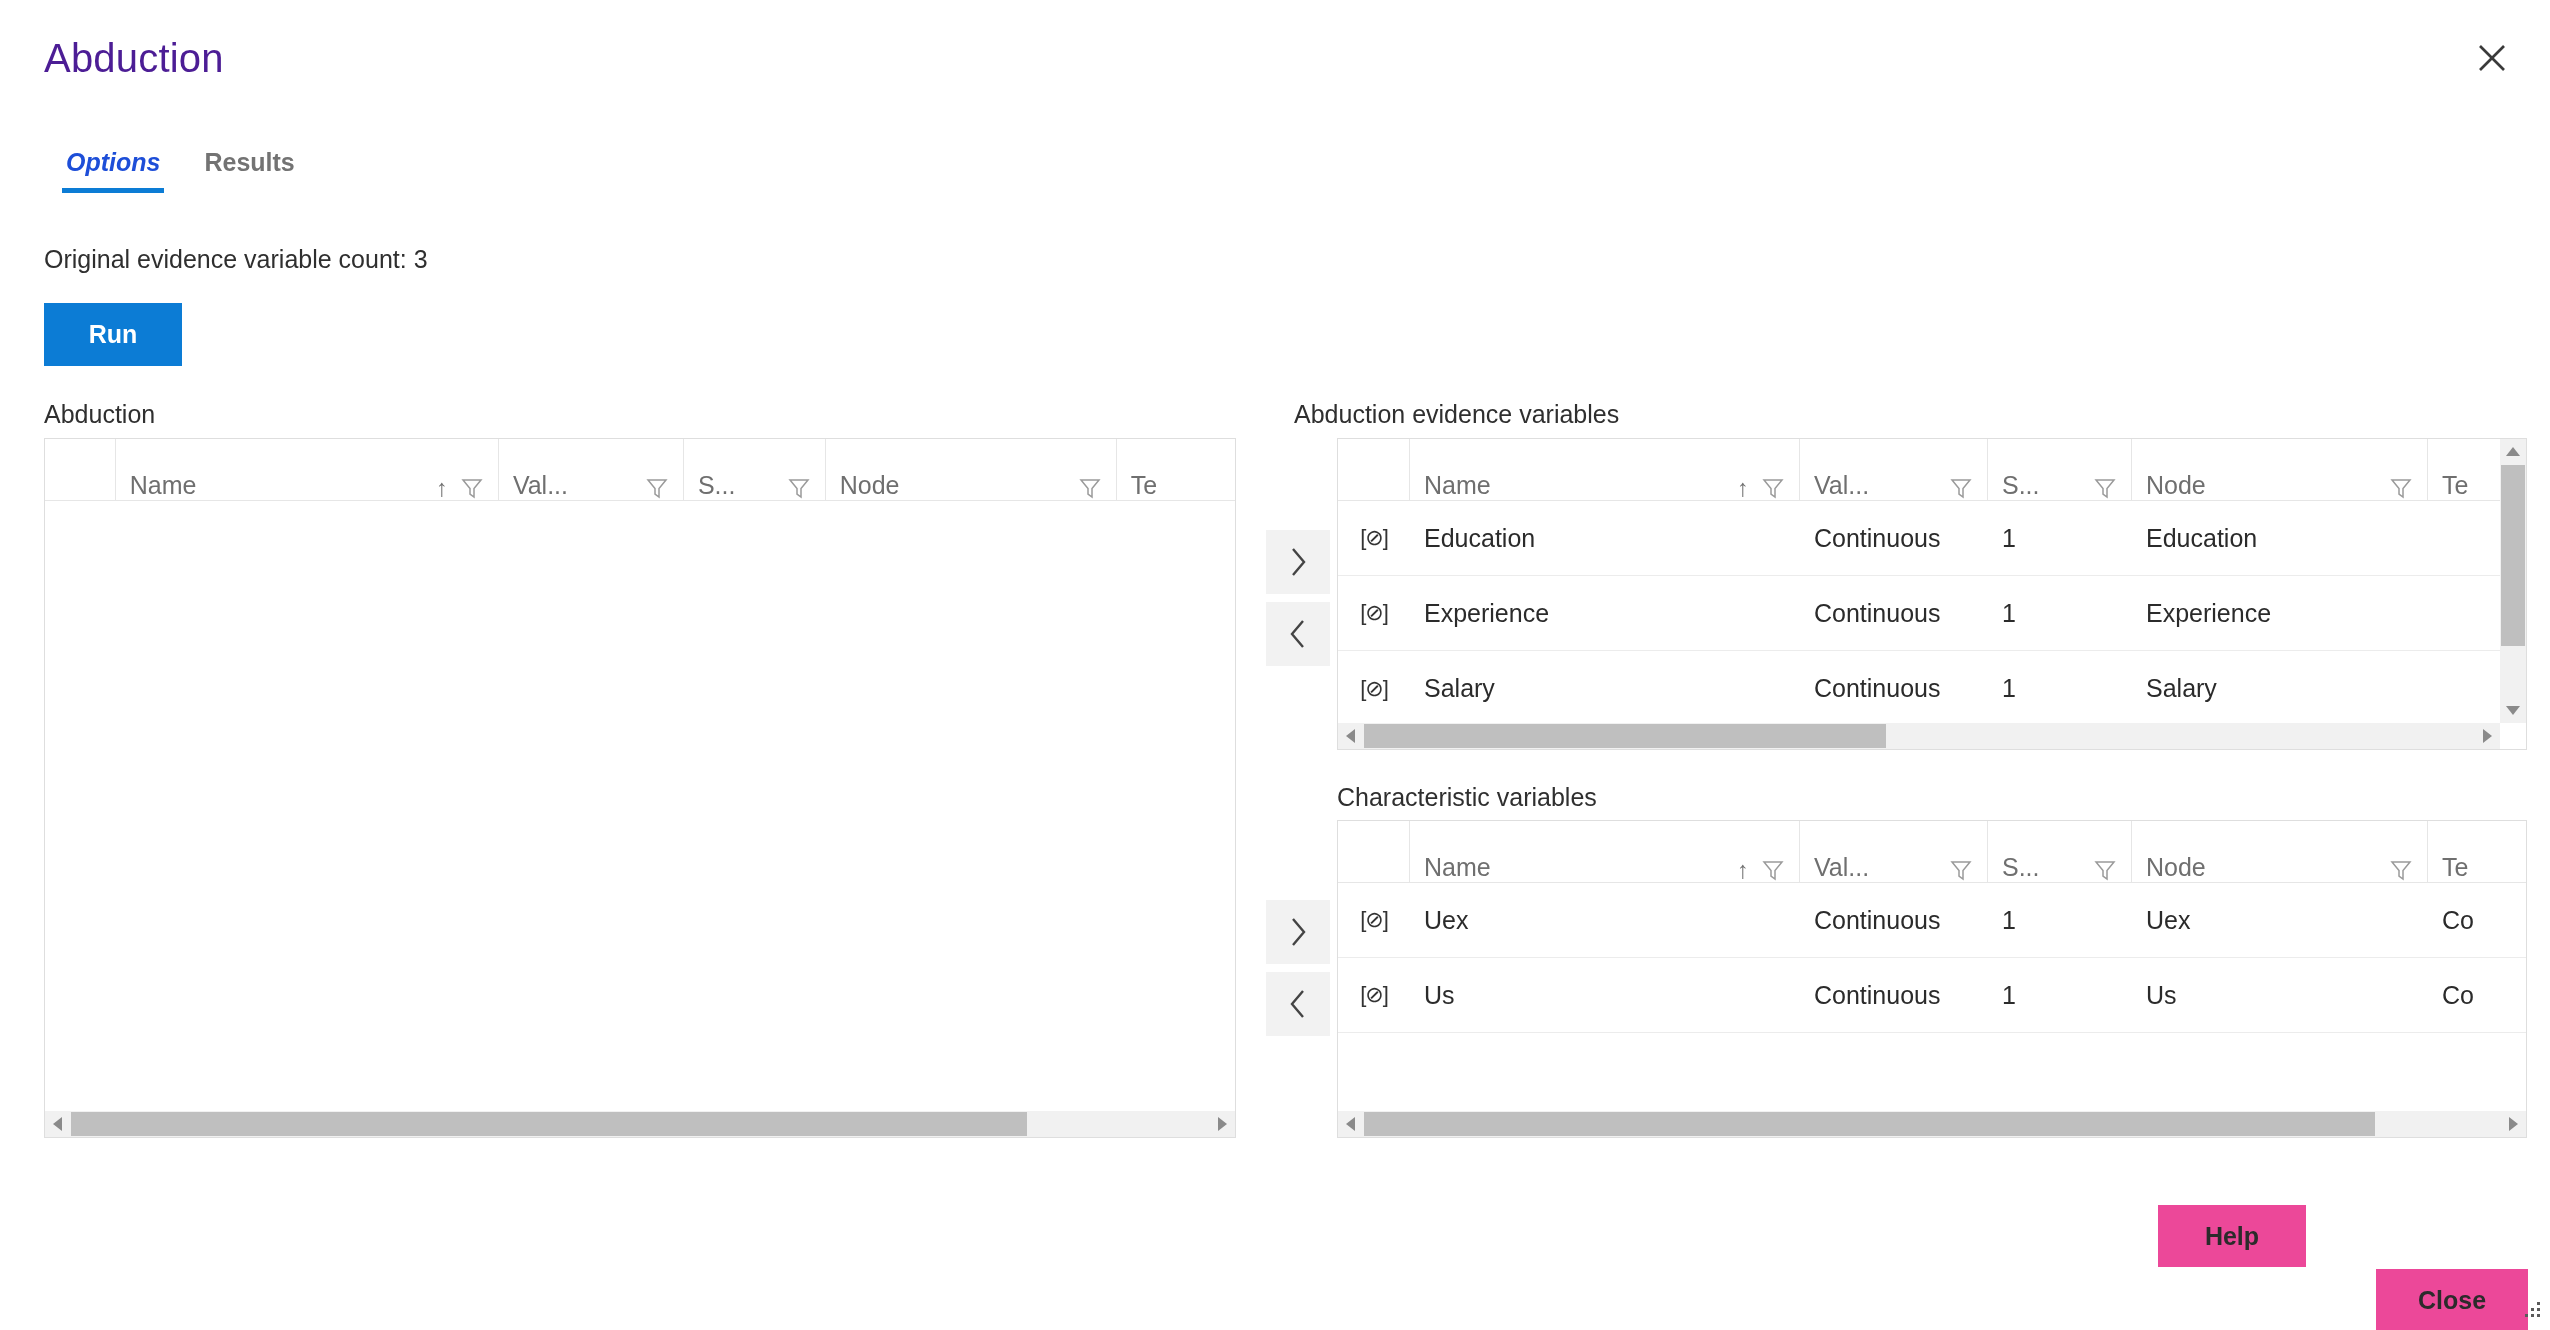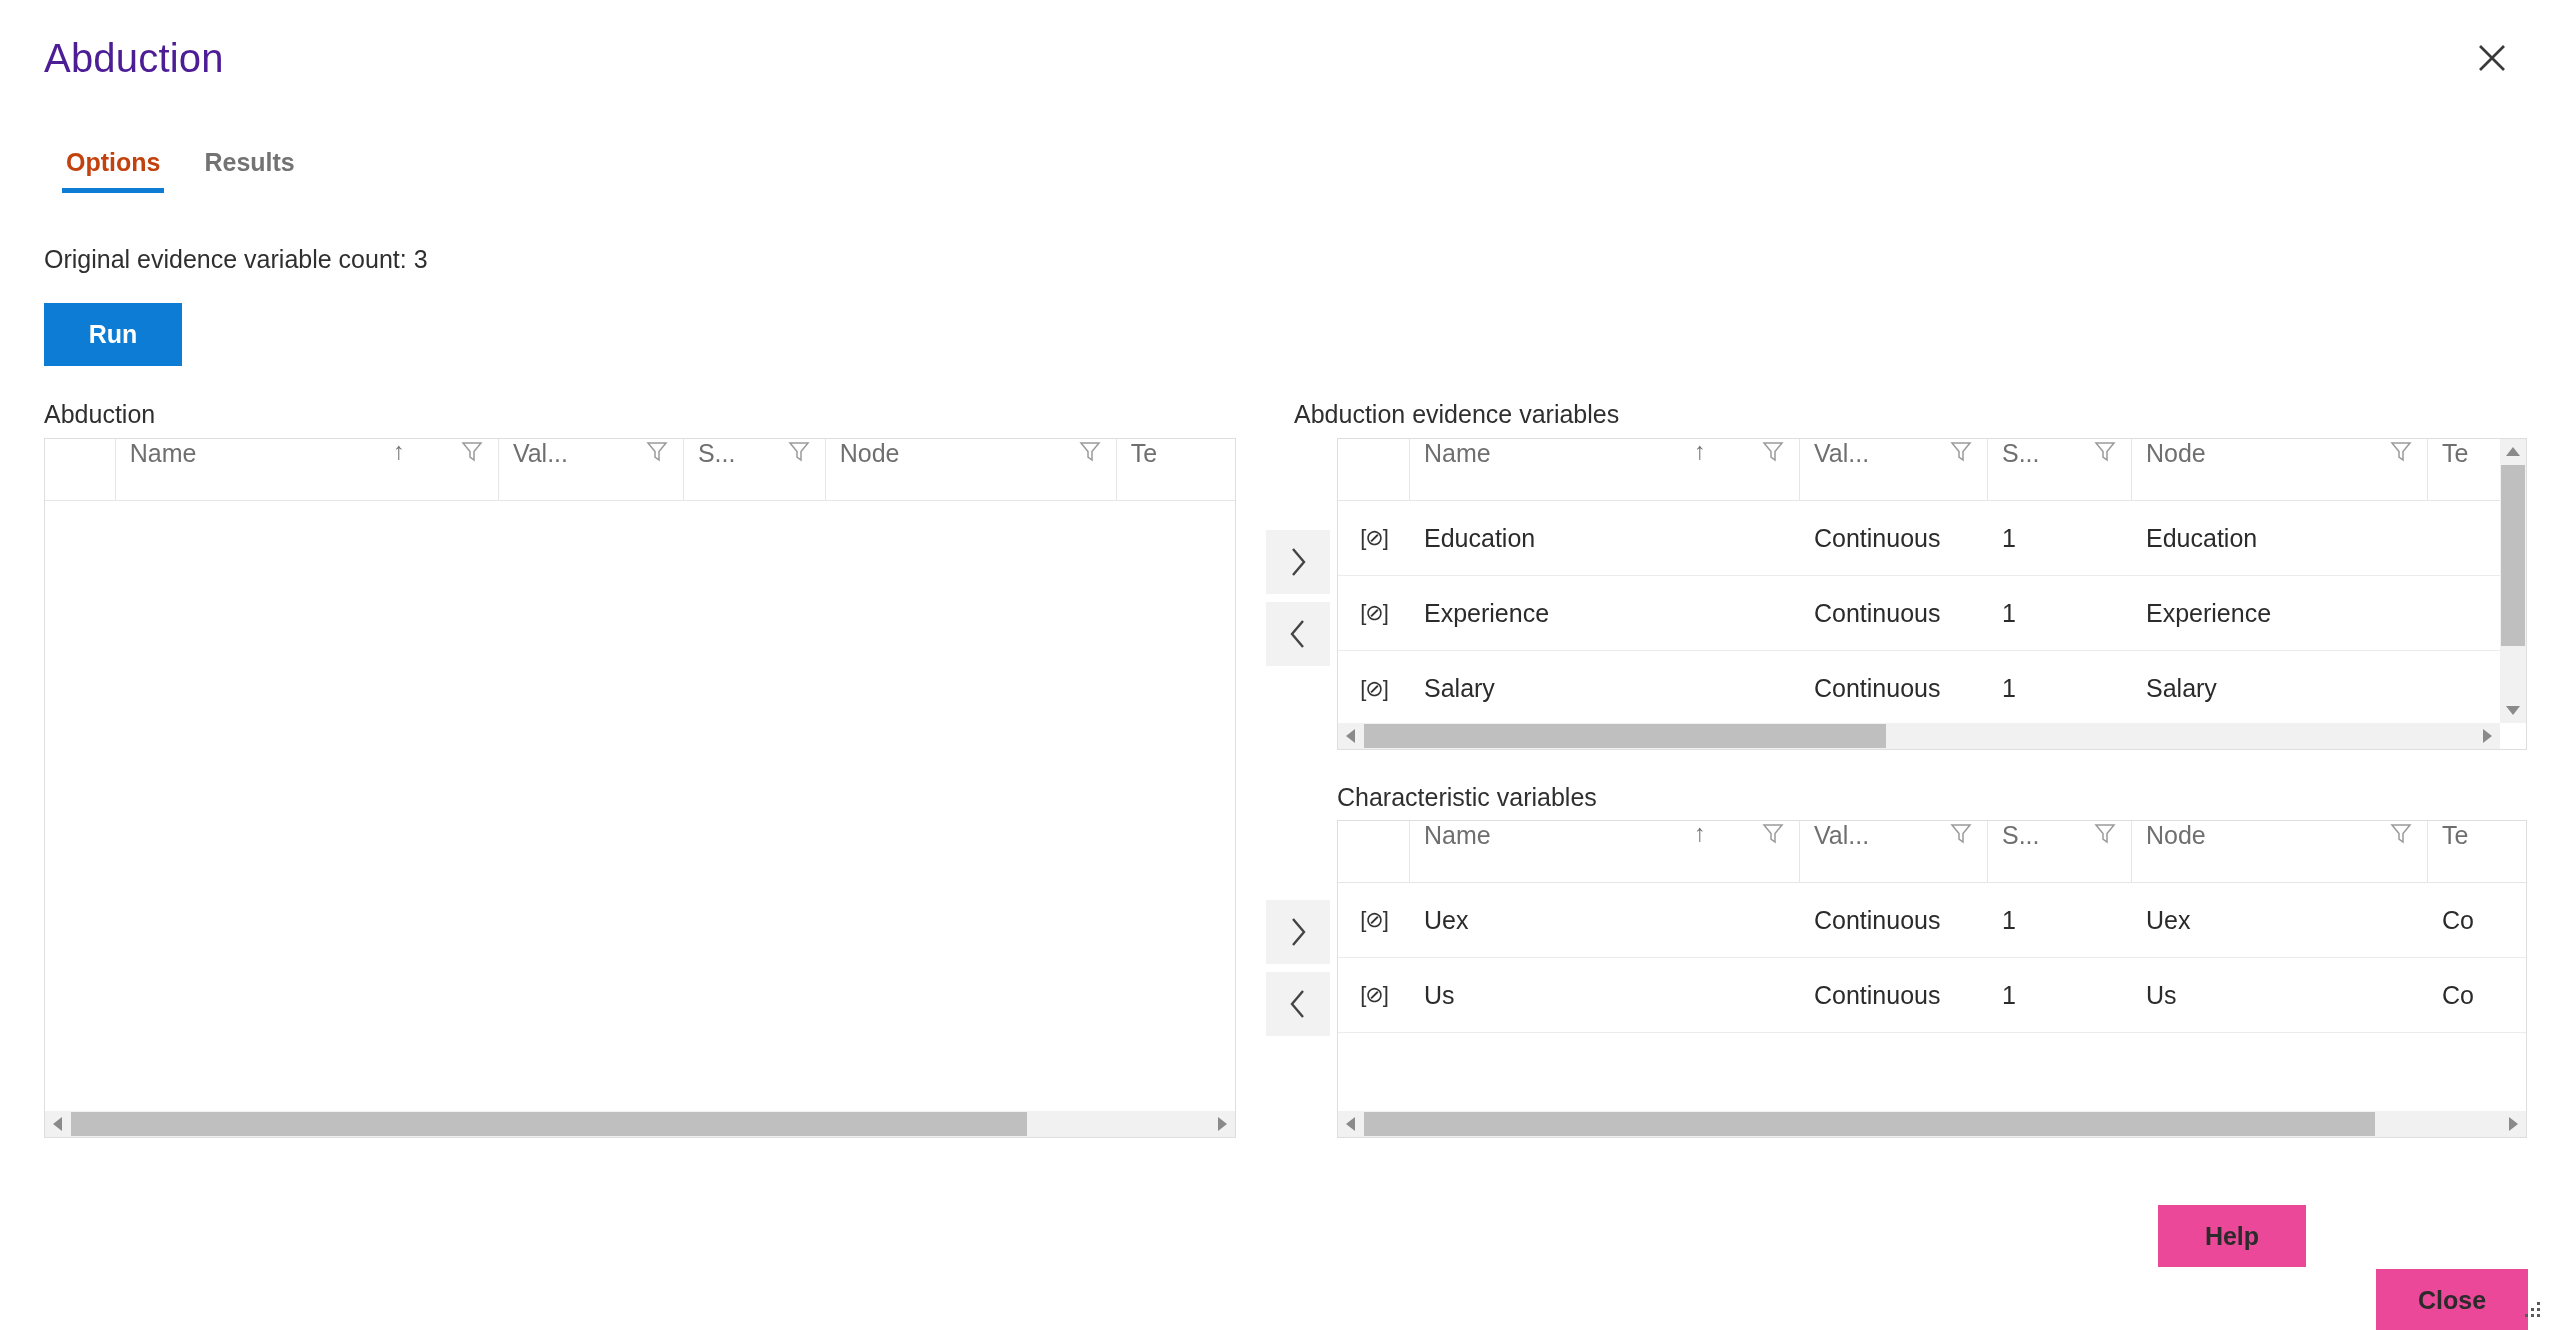--- a/index.html
+++ b/index.html
@@ -58,21 +58,22 @@
     font-size: 25px;
     padding: 0 22px 16px 22px;
     color: #737373;
     cursor: pointer;
     position: relative;
     white-space: nowrap;
     font-weight: bold;
   }
   .tab.active {
     font-weight: bold;
-    color: #c2410c;
+    color: #1d4ed8;
+    font-style: italic;
   }
   .tab.active::after {
     content: "";
     position: absolute;
     left: 18px;
     right: 18px;
     bottom: 0;
     height: 5px;
     background: #0c7cd5;
   }
@@ -122,32 +123,31 @@
   }
   .grid-head {
     display: flex;
     height: 62px;
     border-bottom: 1px solid #e6e6e6;
     box-sizing: border-box;
     background: #ffffff;
   }
   .hcell {
     display: flex;
-    align-items: flex-start;
+    align-items: flex-end;
     border-right: 1px solid #e6e6e6;
     box-sizing: border-box;
     padding: 0 14px;
     font-size: 25px;
     color: #6f6f6f;
     position: relative;
     height: 100%;
     cursor: pointer;
     overflow: hidden;
     white-space: nowrap;
-    gap: 43px;
   }
   .hcell.icon-col { padding: 0; }
   .hcell .htext {
     flex: 1 1 auto;
     overflow: hidden;
     white-space: nowrap;
   }
   .sort-ind {
     flex: 0 0 auto;
     font-size: 24px;

